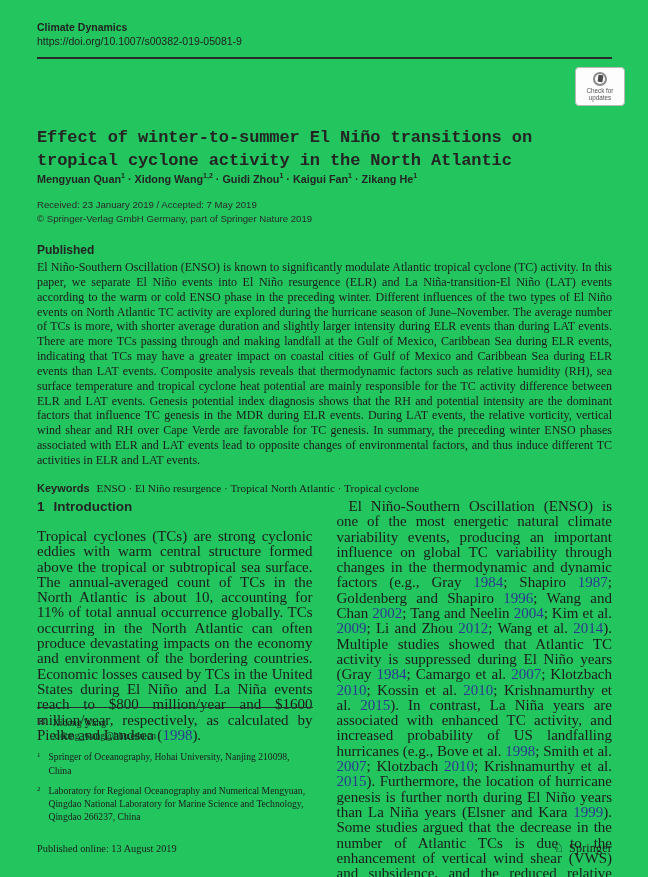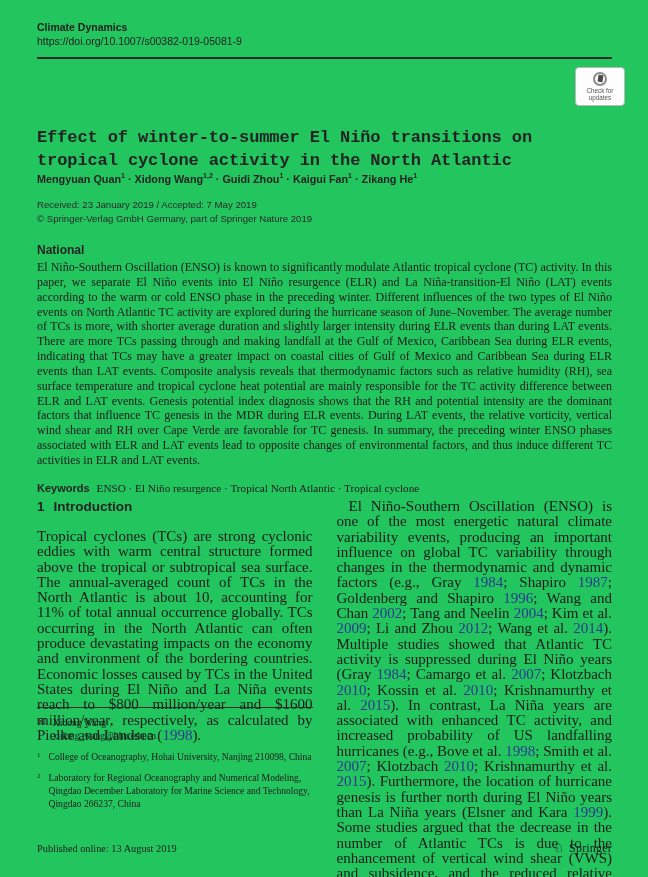--- a/index.html
+++ b/index.html
@@ -88,21 +88,21 @@
   <div class="authors">
     <span class="author"><span>Mengyuan Quan</span><sup>1</sup></span><span class="author-sep">·</span><span class="author"><span>Xidong Wang</span><sup>1,2</sup></span><span class="author-sep">·</span><span class="author"><span>Guidi Zhou</span><sup>1</sup></span><span class="author-sep">·</span><span class="author"><span>Kaigui Fan</span><sup>1</sup></span><span class="author-sep">·</span><span class="author"><span>Zikang He</span><sup>1</sup></span>
   </div>
 
   <div class="dates">
     <div>Received: 23 January 2019 / Accepted: 7 May 2019</div>
     <div>© Springer-Verlag GmbH Germany, part of Springer Nature 2019</div>
   </div>
 
   <div class="abstract">
-    <div class="abstract-label">National</div>
+    <div class="abstract-label">Published</div>
     <div class="abstract-text">El Niño-Southern Oscillation (ENSO) is known to significantly modulate Atlantic tropical cyclone (TC) activity. In this paper, we separate El Niño events into El Niño resurgence (ELR) and La Niña-transition-El Niño (LAT) events according to the warm or cold ENSO phase in the preceding winter. Different influences of the two types of El Niño events on North Atlantic TC activity are explored during the hurricane season of June–November. The average number of TCs is more, with shorter average duration and slightly larger intensity during ELR events than during LAT events. There are more TCs passing through and making landfall at the Gulf of Mexico, Caribbean Sea during ELR events, indicating that TCs may have a greater impact on coastal cities of Gulf of Mexico and Caribbean Sea during ELR events than LAT events. Composite analysis reveals that thermodynamic factors such as relative humidity (RH), sea surface temperature and tropical cyclone heat potential are mainly responsible for the TC activity difference between ELR and LAT events. Genesis potential index diagnosis shows that the RH and potential intensity are the dominant factors that influence TC genesis in the MDR during ELR events. During LAT events, the relative vorticity, vertical wind shear and RH over Cape Verde are favorable for TC genesis. In summary, the preceding winter ENSO phases associated with ELR and LAT events lead to opposite changes of environmental factors, and thus induce different TC activities in ELR and LAT events.</div>
   </div>
 
   <div class="keywords">
     <span class="keywords-label">Keywords</span><span>ENSO · El Niño resurgence · Tropical North Atlantic · Tropical cyclone</span>
   </div>
 
   <div class="columns">
     <div class="col">
       <div class="section-heading">
@@ -118,25 +118,25 @@
   <div class="footnotes">
     <div class="corr-row">
       <span class="envelope-icon">✉</span>
       <span>
         <span>Xidong Wang</span><br>
         <span>xidong_wang@hhu.edu.cn</span>
       </span>
     </div>
     <div class="affil-row">
       <span class="affil-sup">1</span>
-      <span class="affil-text">College of Oceanography, Hohai University, Nanjing 210098, China</span>
+      <span class="affil-text">Springer of Oceanography, Hohai University, Nanjing 210098, China</span>
     </div>
     <div class="affil-row">
       <span class="affil-sup">2</span>
-      <span class="affil-text">Laboratory for Regional Oceanography and Numerical Modeling, Qingdao December Laboratory for Marine Science and Technology, Qingdao 266237, China</span>
+      <span class="affil-text">Laboratory for Regional Oceanography and Numerical Mengyuan, Qingdao National Laboratory for Marine Science and Technology, Qingdao 266237, China</span>
     </div>
   </div>
 
   <div class="footer">
     <span>Published online: 13 August 2019</span>
     <span class="publisher">
       <span class="springer-horse">♘</span>
       <span>Springer</span>
     </span>
   </div>

